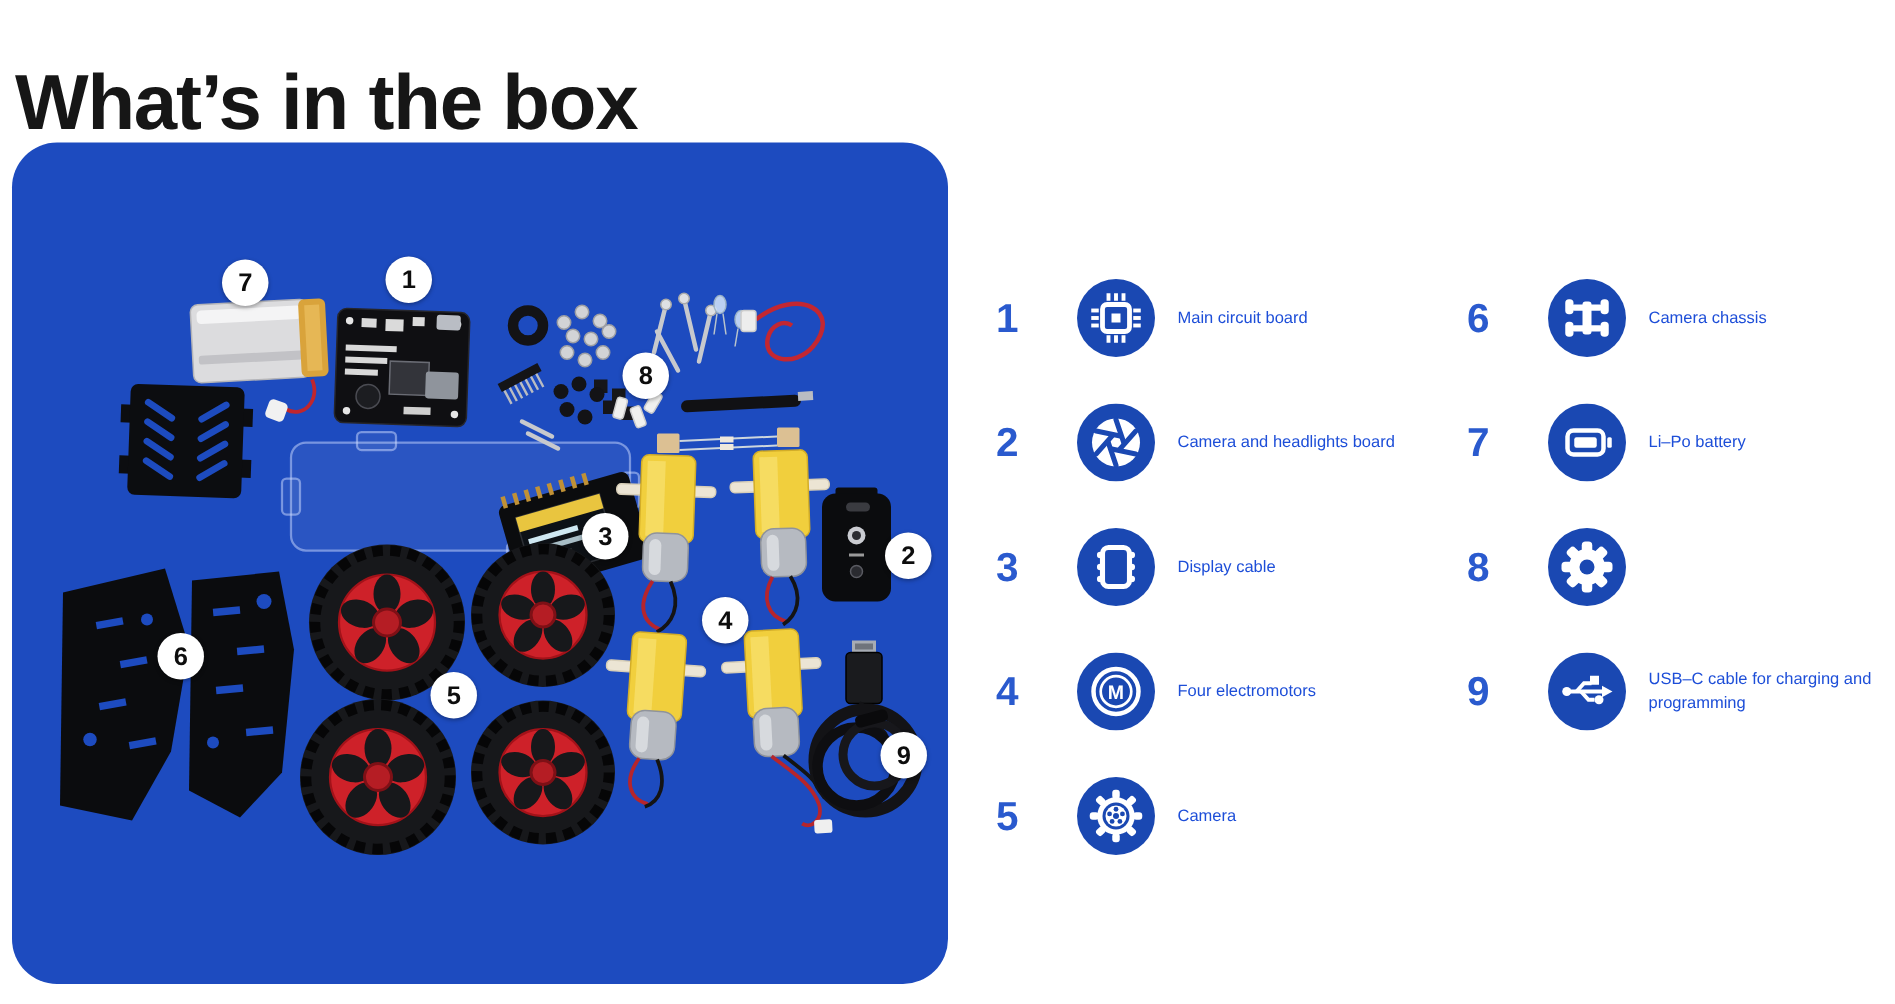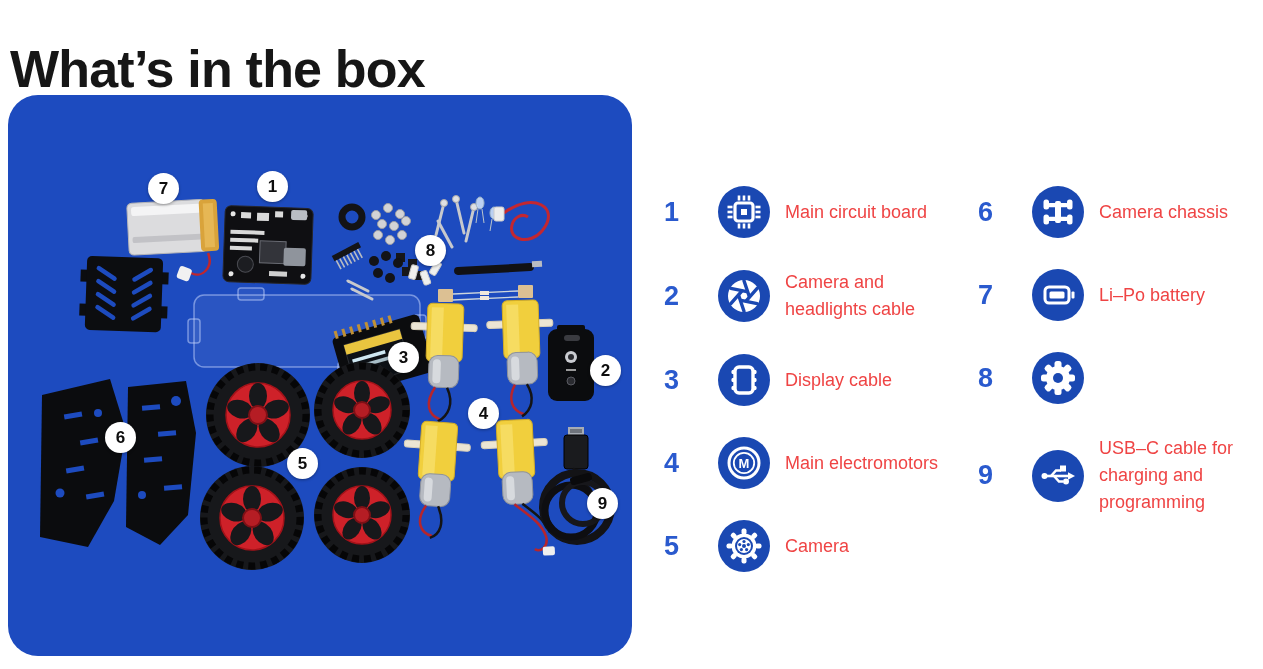--- a/index.html
+++ b/index.html
@@ -23,21 +23,21 @@
     box-shadow:0 1px 3px rgba(0,0,0,.35);
   }
   .legend-col{position:absolute;top:186px;display:flex;flex-direction:column;gap:31px;}
   #legend-col-1{left:664px;}
   #legend-col-2{left:978px;}
   .legend-item{display:flex;align-items:center;min-height:52px;}
   .legend-num{
     width:30px;font-size:27px;font-weight:700;color:#2a5ace;flex:none;line-height:1;
   }
   .legend-icon{width:52px;height:52px;margin-left:24px;margin-right:15px;flex:none;}
-  .legend-label{font-size:18px;line-height:1.5;color:#ef4444;max-width:162px;}
+  .legend-label{font-size:11px;line-height:1.5;color:#1d4ed8;max-width:162px;}
 </style>
 </head>
 <body>
 
 <h1 class="page-title">What’s in the box</h1>
 
 <div class="photo-box">
   <svg class="photo" width="624" height="561" viewBox="0 0 624 561">
     <defs>
       <linearGradient id="mg" x1="0" y1="0" x2="1" y2="0">
@@ -373,21 +373,21 @@
         <g stroke="#1a48b2" stroke-width="3.4" stroke-linecap="round">
           <line x1="26" y1="10.8" x2="31.2" y2="26.2"></line>
           <line x1="26" y1="10.8" x2="31.2" y2="26.2" transform="rotate(60 26 26)"></line>
           <line x1="26" y1="10.8" x2="31.2" y2="26.2" transform="rotate(120 26 26)"></line>
           <line x1="26" y1="10.8" x2="31.2" y2="26.2" transform="rotate(180 26 26)"></line>
           <line x1="26" y1="10.8" x2="31.2" y2="26.2" transform="rotate(240 26 26)"></line>
           <line x1="26" y1="10.8" x2="31.2" y2="26.2" transform="rotate(300 26 26)"></line>
         </g>
       </svg>
     </div>
-    <div class="legend-label">Camera and headlights cable</div>
+    <div class="legend-label">Camera and headlights board</div>
   </div>
 
   <div class="legend-item">
     <div class="legend-num">3</div>
     <div class="legend-icon">
       <svg width="52" height="52" viewBox="0 0 52 52">
         <circle cx="26" cy="26" r="26" fill="#1a48b2"></circle>
         <g fill="#fff">
           <circle cx="15.5" cy="18" r="2.2"></circle>
             <circle cx="15.5" cy="26" r="2.2"></circle>
@@ -405,21 +405,21 @@
   <div class="legend-item">
     <div class="legend-num">4</div>
     <div class="legend-icon">
       <svg width="52" height="52" viewBox="0 0 52 52">
         <circle cx="26" cy="26" r="26" fill="#1a48b2"></circle>
         <circle cx="26" cy="26" r="15" fill="none" stroke="#fff" stroke-width="3"></circle>
         <circle cx="26" cy="26" r="10.2" fill="none" stroke="#fff" stroke-width="1.8"></circle>
         <text x="26" y="30.8" font-size="13" font-weight="bold" fill="#fff" text-anchor="middle" font-family="Liberation Sans, sans-serif">M</text>
       </svg>
     </div>
-    <div class="legend-label">Main electromotors</div>
+    <div class="legend-label">Four electromotors</div>
   </div>
 
   <div class="legend-item">
     <div class="legend-num">5</div>
     <div class="legend-icon">
       <svg width="52" height="52" viewBox="0 0 52 52">
         <circle cx="26" cy="26" r="26" fill="#1a48b2"></circle>
         <g fill="#fff">
           <rect x="23.5" y="8.5" width="5" height="6" rx="2"></rect>
           <rect x="23.5" y="8.5" width="5" height="6" rx="2" transform="rotate(45 26 26)"></rect>

